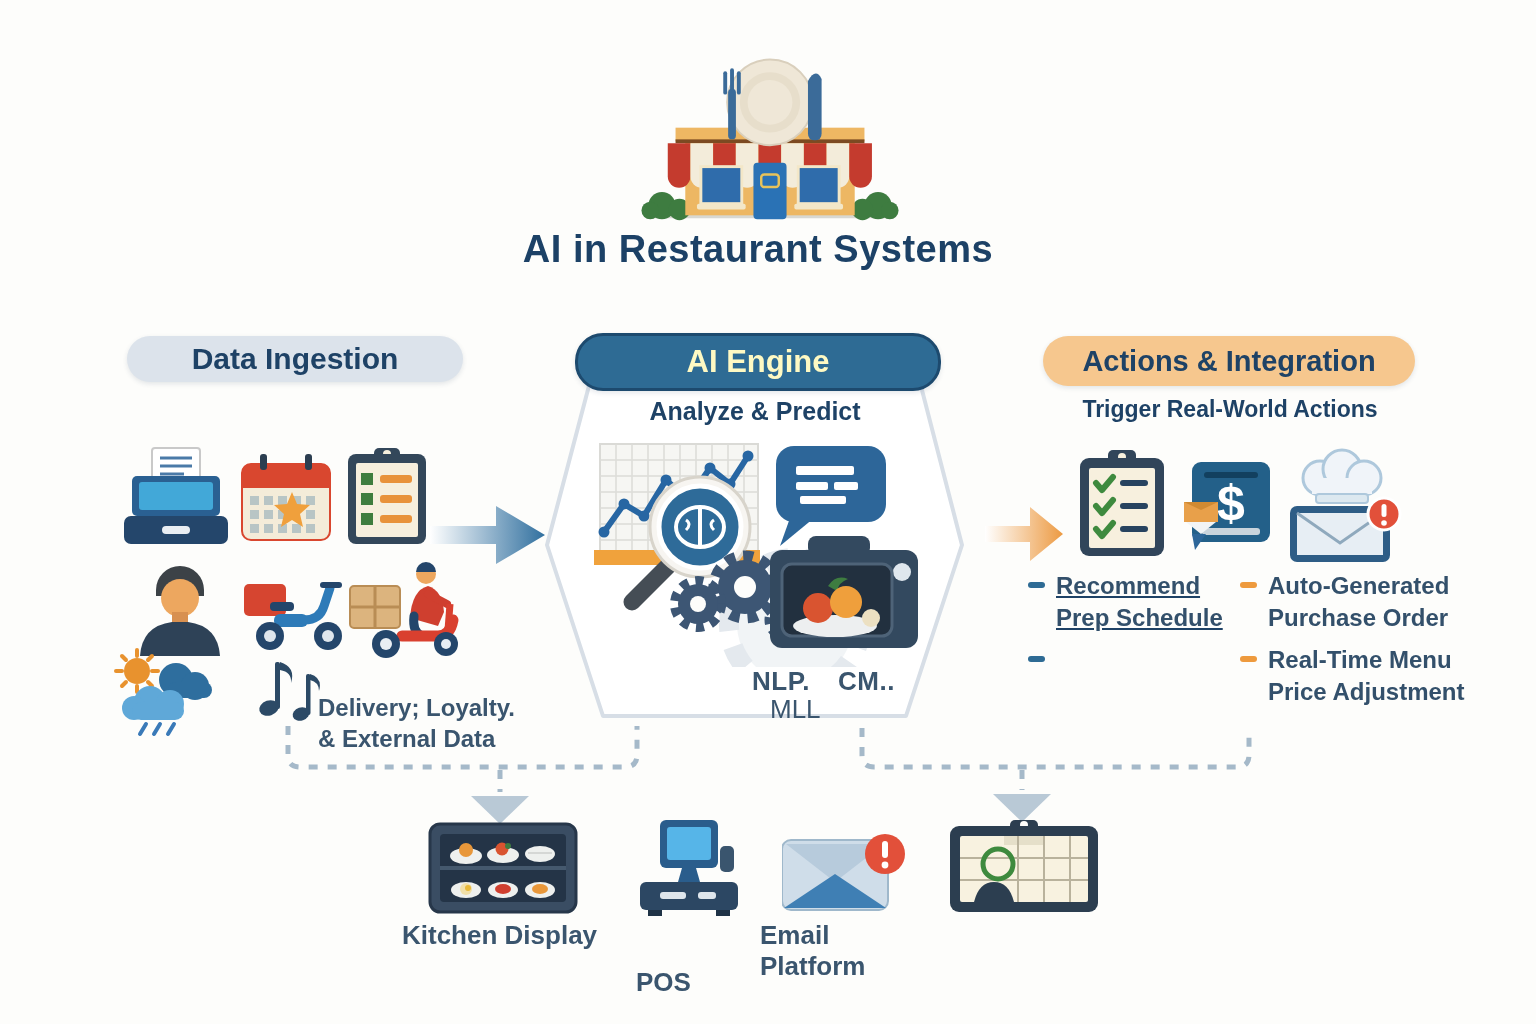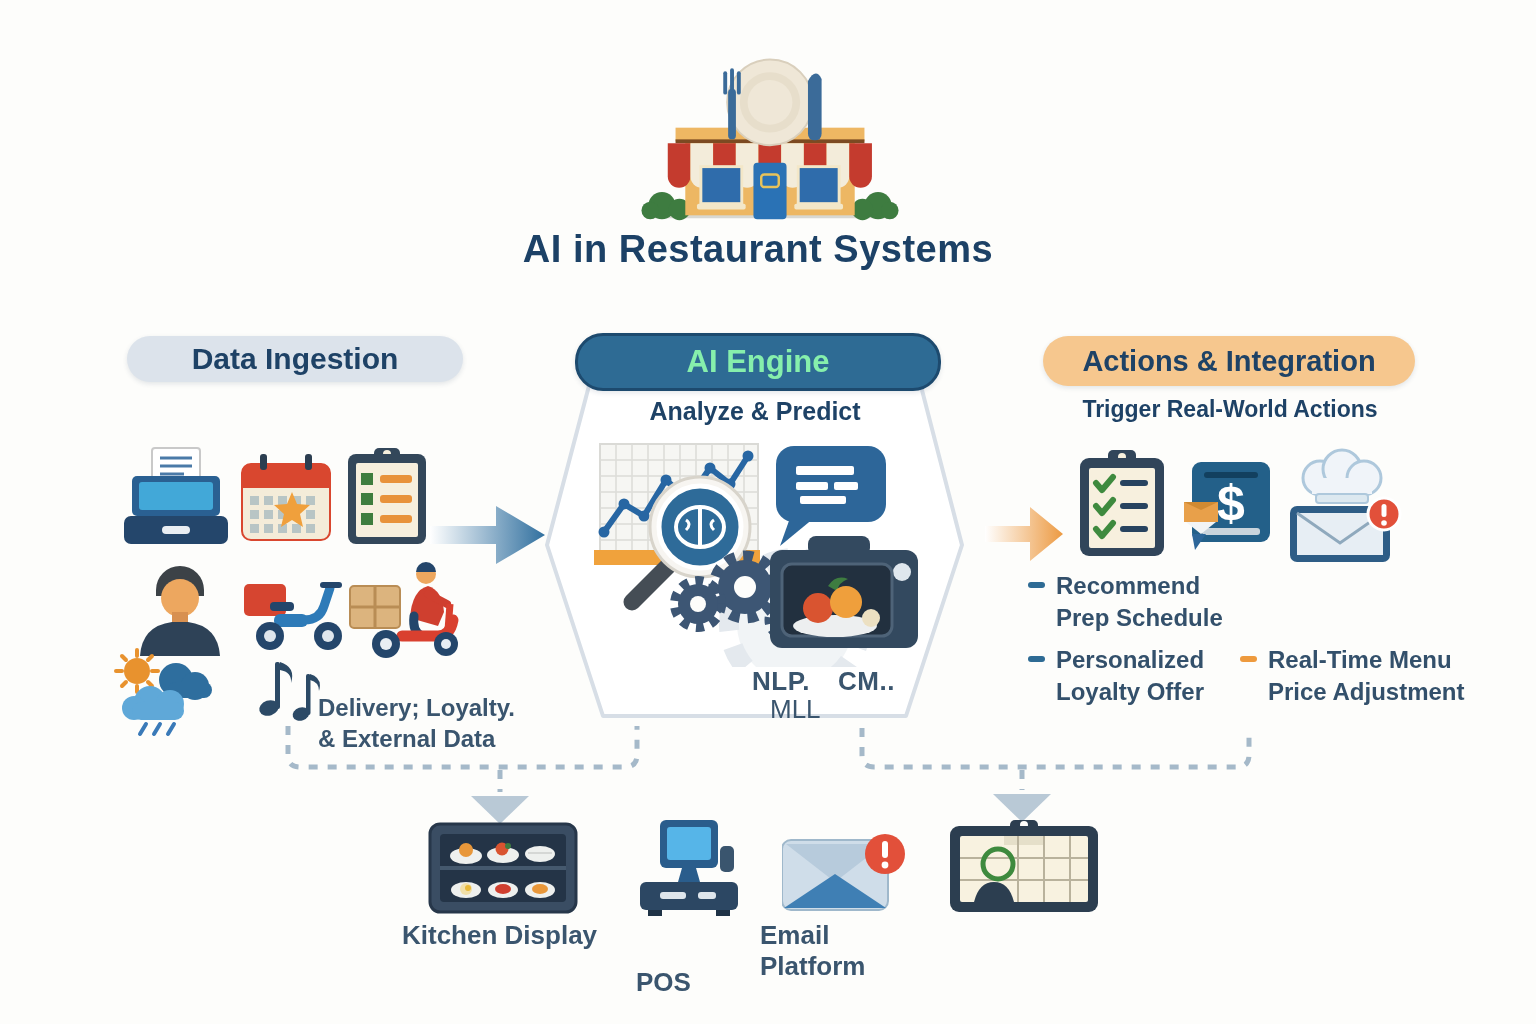--- a/index.html
+++ b/index.html
@@ -10,21 +10,21 @@
     color:var(--navy,#1e4266);
     padding-left:24px;
   }
   .abs{position:absolute;}
   .pill{
     border-radius:28px;text-align:center;font-weight:800;
     display:flex;align-items:center;justify-content:center;
     box-shadow:0 2px 5px rgba(30,60,90,.12);
   }
   .pill-gray{background:var(--pill-gray,#dce3eb);color:var(--navy,#1e4266);font-size:30px;}
-  .pill-blue{background:var(--pill-blue,#2e6b94);color:#86efac;font-size:31px;border:3px solid var(--pill-blue-border,#1d4a6e);}
+  .pill-blue{background:var(--pill-blue,#2e6b94);color:#fef9c3;font-size:31px;border:3px solid var(--pill-blue-border,#1d4a6e);}
   .pill-orange{background:var(--pill-orange,#f6c78e);color:var(--navy,#1e4266);font-size:29px;}
   .subtitle{font-weight:800;font-size:23px;text-align:center;color:var(--navy,#1e4266);}
   .caption{font-weight:700;font-size:24px;line-height:31px;color:var(--text,#3a556e);}
   .eng-label{font-weight:800;font-size:26px;color:var(--text,#3a556e);letter-spacing:.5px;}
   .eng-label-sub{font-weight:700;font-size:26px;color:var(--text,#3a556e);}
   .eng-label-light{font-weight:500;font-size:26px;color:var(--text,#3a556e);}
   .bullet{display:flex;gap:11px;align-items:flex-start;}
   .bullet .dash{width:17px;height:6px;border-radius:3px;margin-top:12px;flex:none;}
   .dash-blue{background:var(--bullet-blue,#2e6b94);}
   .dash-orange{background:var(--bullet-orange,#ee9a3d);}
@@ -379,27 +379,30 @@
       <rect x="34" y="46" width="52" height="9" rx="3" fill="#dce8f0" stroke="#aec8dc" stroke-width="2"></rect>
       <rect x="8" y="58" width="100" height="56" rx="7" fill="#2e5d86"></rect>
       <rect x="15" y="65" width="86" height="42" fill="#e7eef4"></rect>
       <path d="M15,65 L58,95 L101,65" stroke="#8fa9bd" stroke-width="3" fill="none"></path>
       <circle cx="102" cy="66" r="16" fill="#e2503a" stroke="#ffffff" stroke-width="3"></circle>
       <rect x="99.5" y="56" width="5" height="13" rx="2.5" fill="#ffffff"></rect>
         <circle cx="102" cy="75" r="2.8" fill="#ffffff"></circle>
     </svg>
   </div>
 
-  <div class="abs bullet" style="left:1028px;top:570px;width:210px;">
+  <div class="abs bullet" style="left:1028px;top:570px;width:210px;text-decoration:underline;">
     <span class="dash dash-blue"></span>
     <span class="btext"><span>Recommend</span><br><span>Prep Schedule</span></span>
   </div>
   <div class="abs bullet" style="left:1028px;top:644px;width:210px;">
     <span class="dash dash-blue"></span>
-    <span class="btext"><span>Personalized</span><br><span>Loyalty Offer</span></span>
+  </div>
+  <div class="abs bullet" style="left:1240px;top:570px;width:230px;">
+    <span class="dash dash-orange"></span>
+    <span class="btext"><span>Auto-Generated</span><br><span>Purchase Order</span></span>
   </div>
   <div class="abs bullet" style="left:1240px;top:644px;width:230px;">
     <span class="dash dash-orange"></span>
     <span class="btext"><span>Real-Time Menu</span><br><span>Price Adjustment</span></span>
   </div>
 
   <svg class="abs" style="left:0;top:0;" width="1536" height="1024" viewBox="0 0 1536 1024" pointer-events="none">
     <g fill="none" stroke="var(--dash,#a5b9c9)" stroke-width="5" stroke-dasharray="9 10">
       <path d="M288,726 L288,755 Q288,767 300,767 L625,767 Q637,767 637,755 L637,726"></path>
       <path d="M500,770 L500,792"></path>

